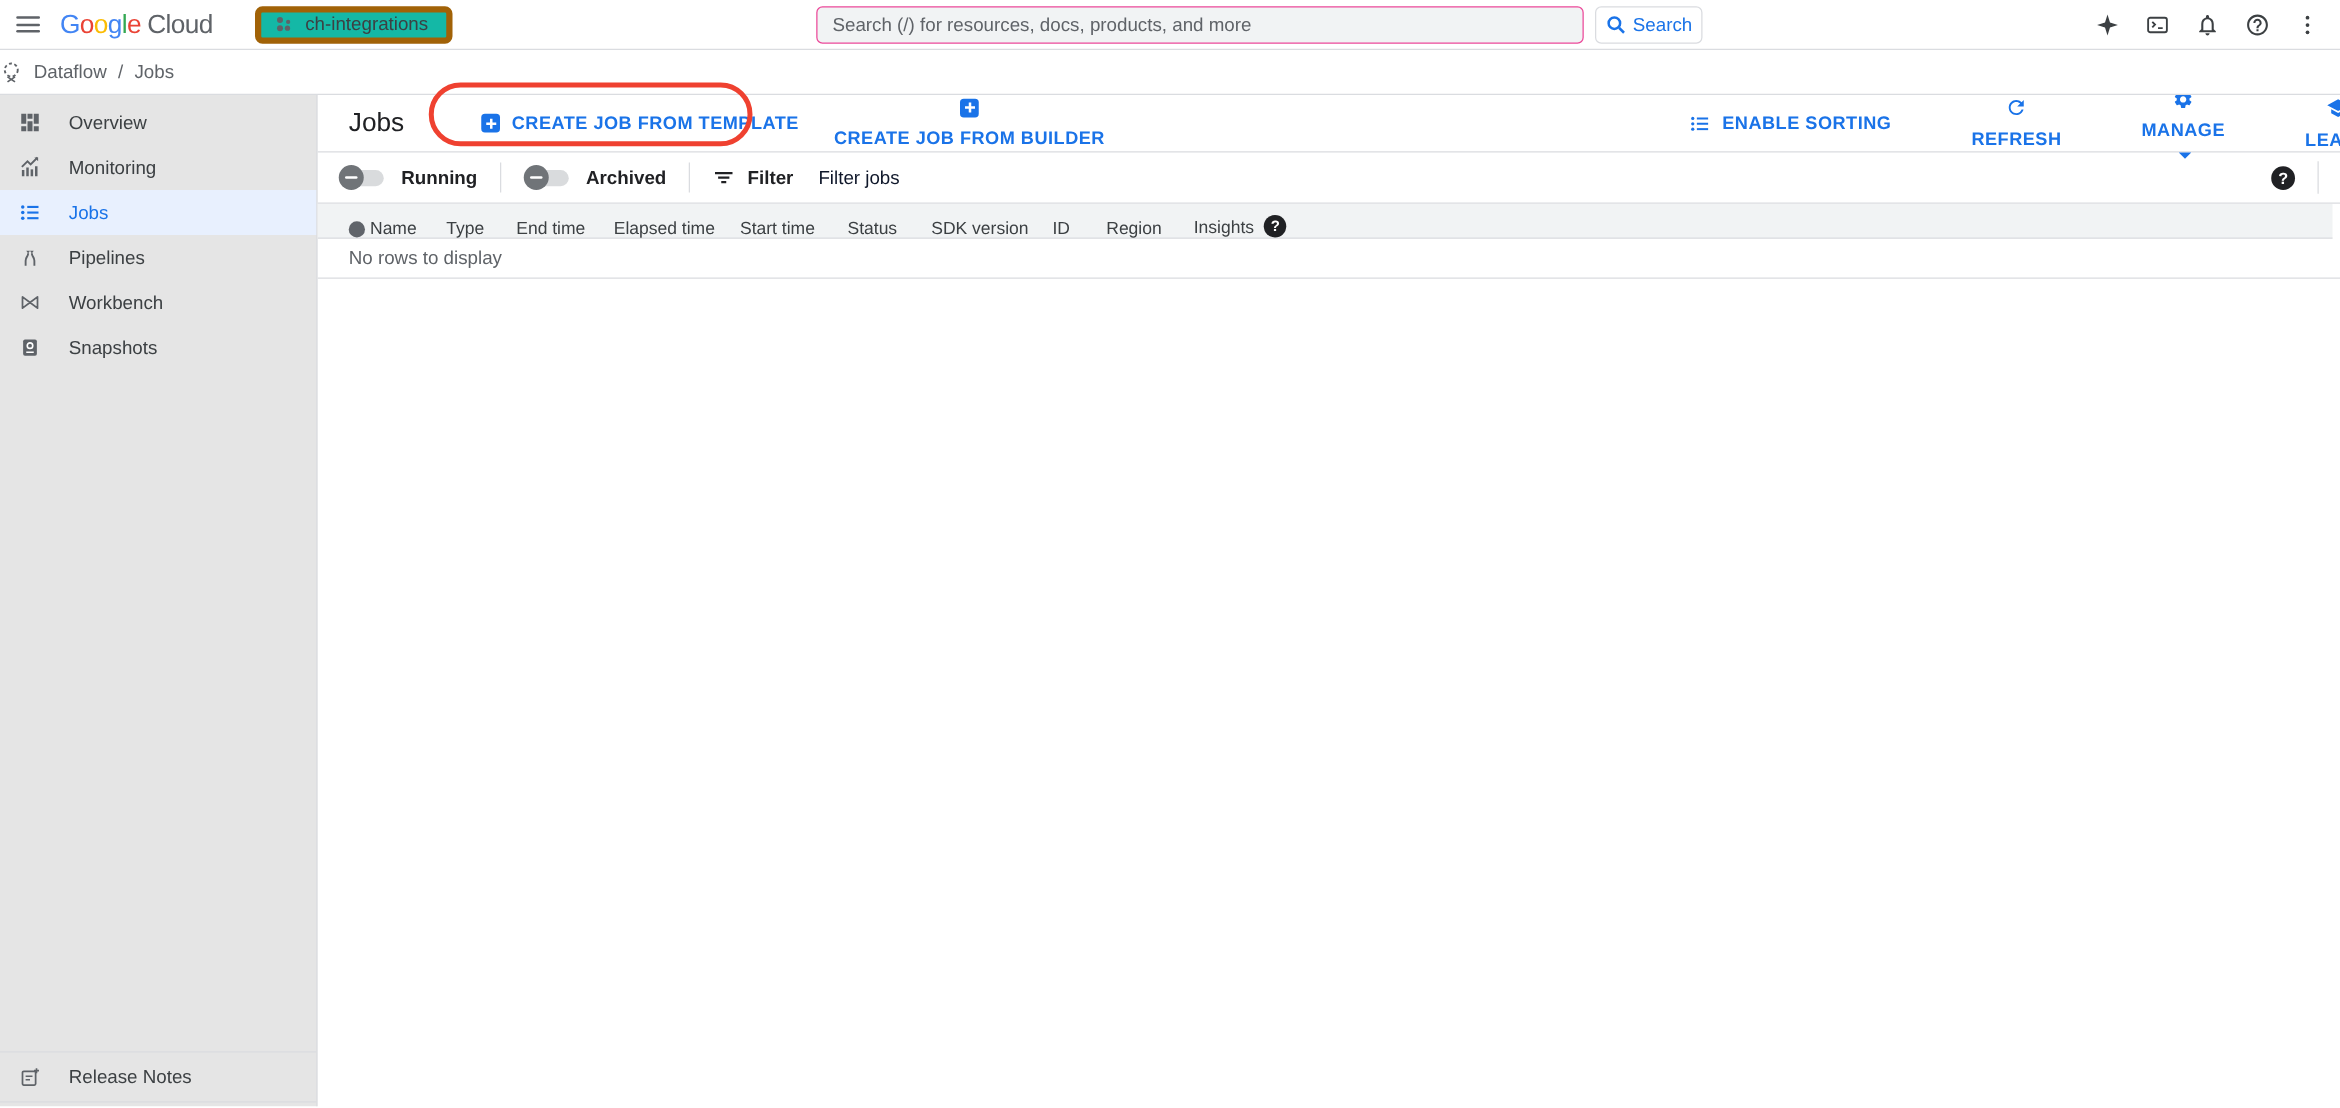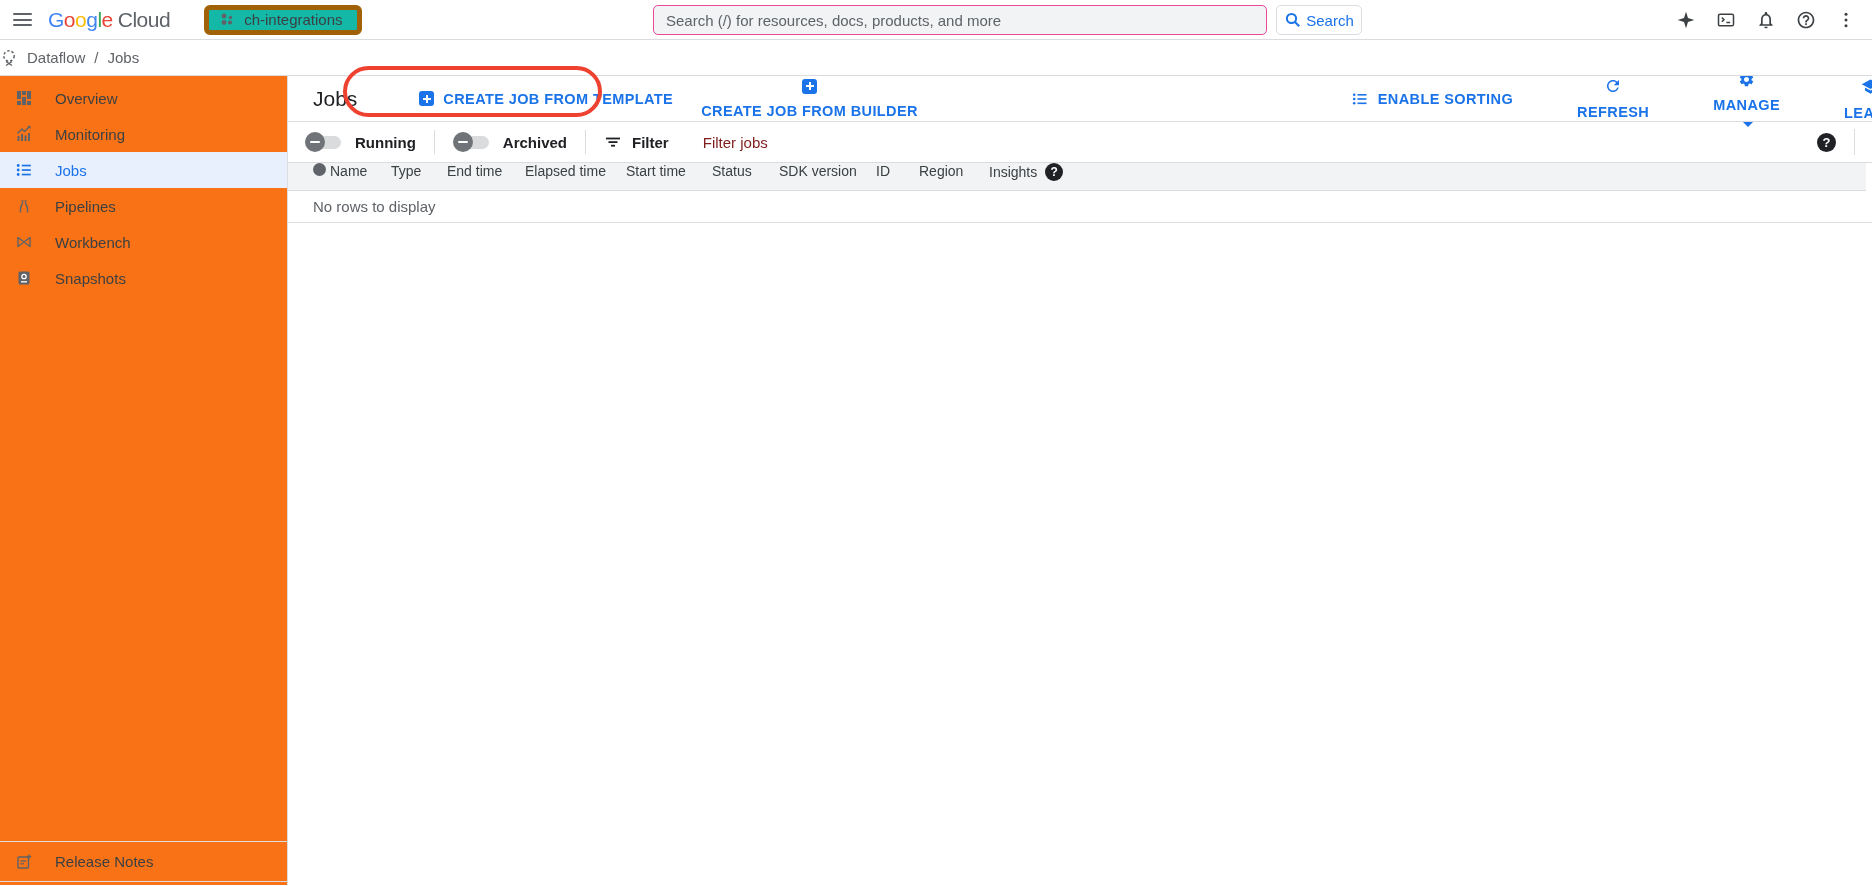--- a/index.html
+++ b/index.html
@@ -21,21 +21,21 @@
   .search-btn { position:absolute; left:1276px; top:5px; width:86px; height:30px; border:1px solid #dadce0; border-radius:5px; background:#fff; display:flex; align-items:center; justify-content:center; gap:4px; color:#1a73e8; font-size:15px; cursor:pointer; }
   .header-icons { position:absolute; right:16px; top:0; height:40px; display:flex; align-items:center; gap:20px; }
   .hicon { width:20px; height:20px; display:flex; align-items:center; justify-content:center; cursor:pointer; }
 
   
   .breadcrumb-bar { height:36px; border-bottom:1px solid #dadce0; display:flex; align-items:center; gap:9px; font-size:15px; color:#5f6368; }
   .breadcrumb-bar .crumb { cursor:pointer; }
 
   
   .app-body { display:flex; height:809px; }
-  .sidebar { width:288px; border-right:1px solid #dadce0; display:flex; flex-direction:column; padding-top:4px; background:#f97316; }
+  .sidebar { width:254px; border-right:1px solid #dadce0; display:flex; flex-direction:column; padding-top:4px; background:#e5e5e5; }
   .nav-item { height:36px; display:flex; align-items:center; padding-left:15px; gap:22px; font-size:15px; color:#3c4043; cursor:pointer; }
   .nav-item svg { flex:0 0 auto; }
   .nav-item.active { background:#e8f0fe; color:#1a73e8; }
   .sidebar-footer { margin-top:auto; border-top:1px solid #dadce0; border-bottom:1px solid #dadce0; margin-bottom:3px; }
   .sidebar-footer .nav-item { height:39px; }
 
   .main { flex:1; position:relative; overflow:hidden; }
 
   
   .main-toolbar { height:46px; border-bottom:1px solid #dadce0; display:flex; align-items:center; padding-left:25px; position:relative; }
@@ -51,27 +51,27 @@
 
   
   .filter-bar { height:41px; border-bottom:1px solid #dadce0; display:flex; align-items:center; padding-left:17px; position:relative; font-size:15px; }
   .toggle { width:38px; height:20px; position:relative; cursor:pointer; flex:0 0 auto; }
   .toggle .track { position:absolute; left:6px; top:4px; width:30px; height:13px; border-radius:7px; background:#d9dbdd; }
   .toggle .knob { position:absolute; left:0; top:0; width:20px; height:20px; border-radius:50%; background:#707478; }
   .toggle .knob::before { content:""; position:absolute; left:5px; top:9px; width:10px; height:2px; background:#fff; border-radius:1px; }
   .toggle-label { margin-left:12px; color:#202124; font-weight:bold; font-weight:600; }
   .vdivider { width:1px; height:24px; background:#dadce0; margin:0 18px; }
   .filter-label { margin-left:10px; font-weight:bold; color:#202124; }
-  .filter-placeholder { margin-left:34px; color:#7f1d1d; cursor:text; }
+  .filter-placeholder { margin-left:20px; color:#0f172a; cursor:text; }
   .black-help { width:19px; height:19px; border-radius:50%; background:#202124; color:#fff; font-size:13px; font-weight:bold; display:flex; align-items:center; justify-content:center; cursor:pointer; }
   .filter-bar .black-help { position:absolute; right:36px; }
   .filter-bar .right-div { position:absolute; right:17px; width:1px; height:26px; background:#dadce0; }
 
   
-  .table-header { height:28px; background:#f1f3f4; border-bottom:1px solid #dadce0; display:flex; align-items:flex-start; padding-left:25px; font-size:14px; color:#3c4043; width:calc(100% - 6px); }
+  .table-header { height:28px; background:#f1f3f4; border-bottom:1px solid #dadce0; display:flex; align-items:flex-end; padding-left:25px; font-size:14px; color:#3c4043; width:calc(100% - 6px); }
   .th { flex:0 0 auto; }
   .status-dot { width:13px; height:13px; border-radius:50%; background:#60646a; margin-right:4px; }
   .th-name{width:61px}.th-type{width:56px}.th-end{width:78px}.th-elapsed{width:101px}.th-start{width:86px}
   .th-status{width:67px}.th-sdk{width:97px}.th-id{width:43px}.th-region{width:70px}
   .th-insights{display:flex;align-items:center;gap:8px}
   .table-header .black-help{width:18px;height:18px;font-size:12px}
   .empty-row { height:32px; border-bottom:1px solid #dadce0; display:flex; align-items:center; padding-left:25px; font-size:15px; color:#5f6368; }
 
   
   .annotation-oval { position:absolute; left:343px; top:66px; width:259px; height:51px; border:4px solid #ef4130; border-radius:27px; pointer-events:none; z-index:10; }

